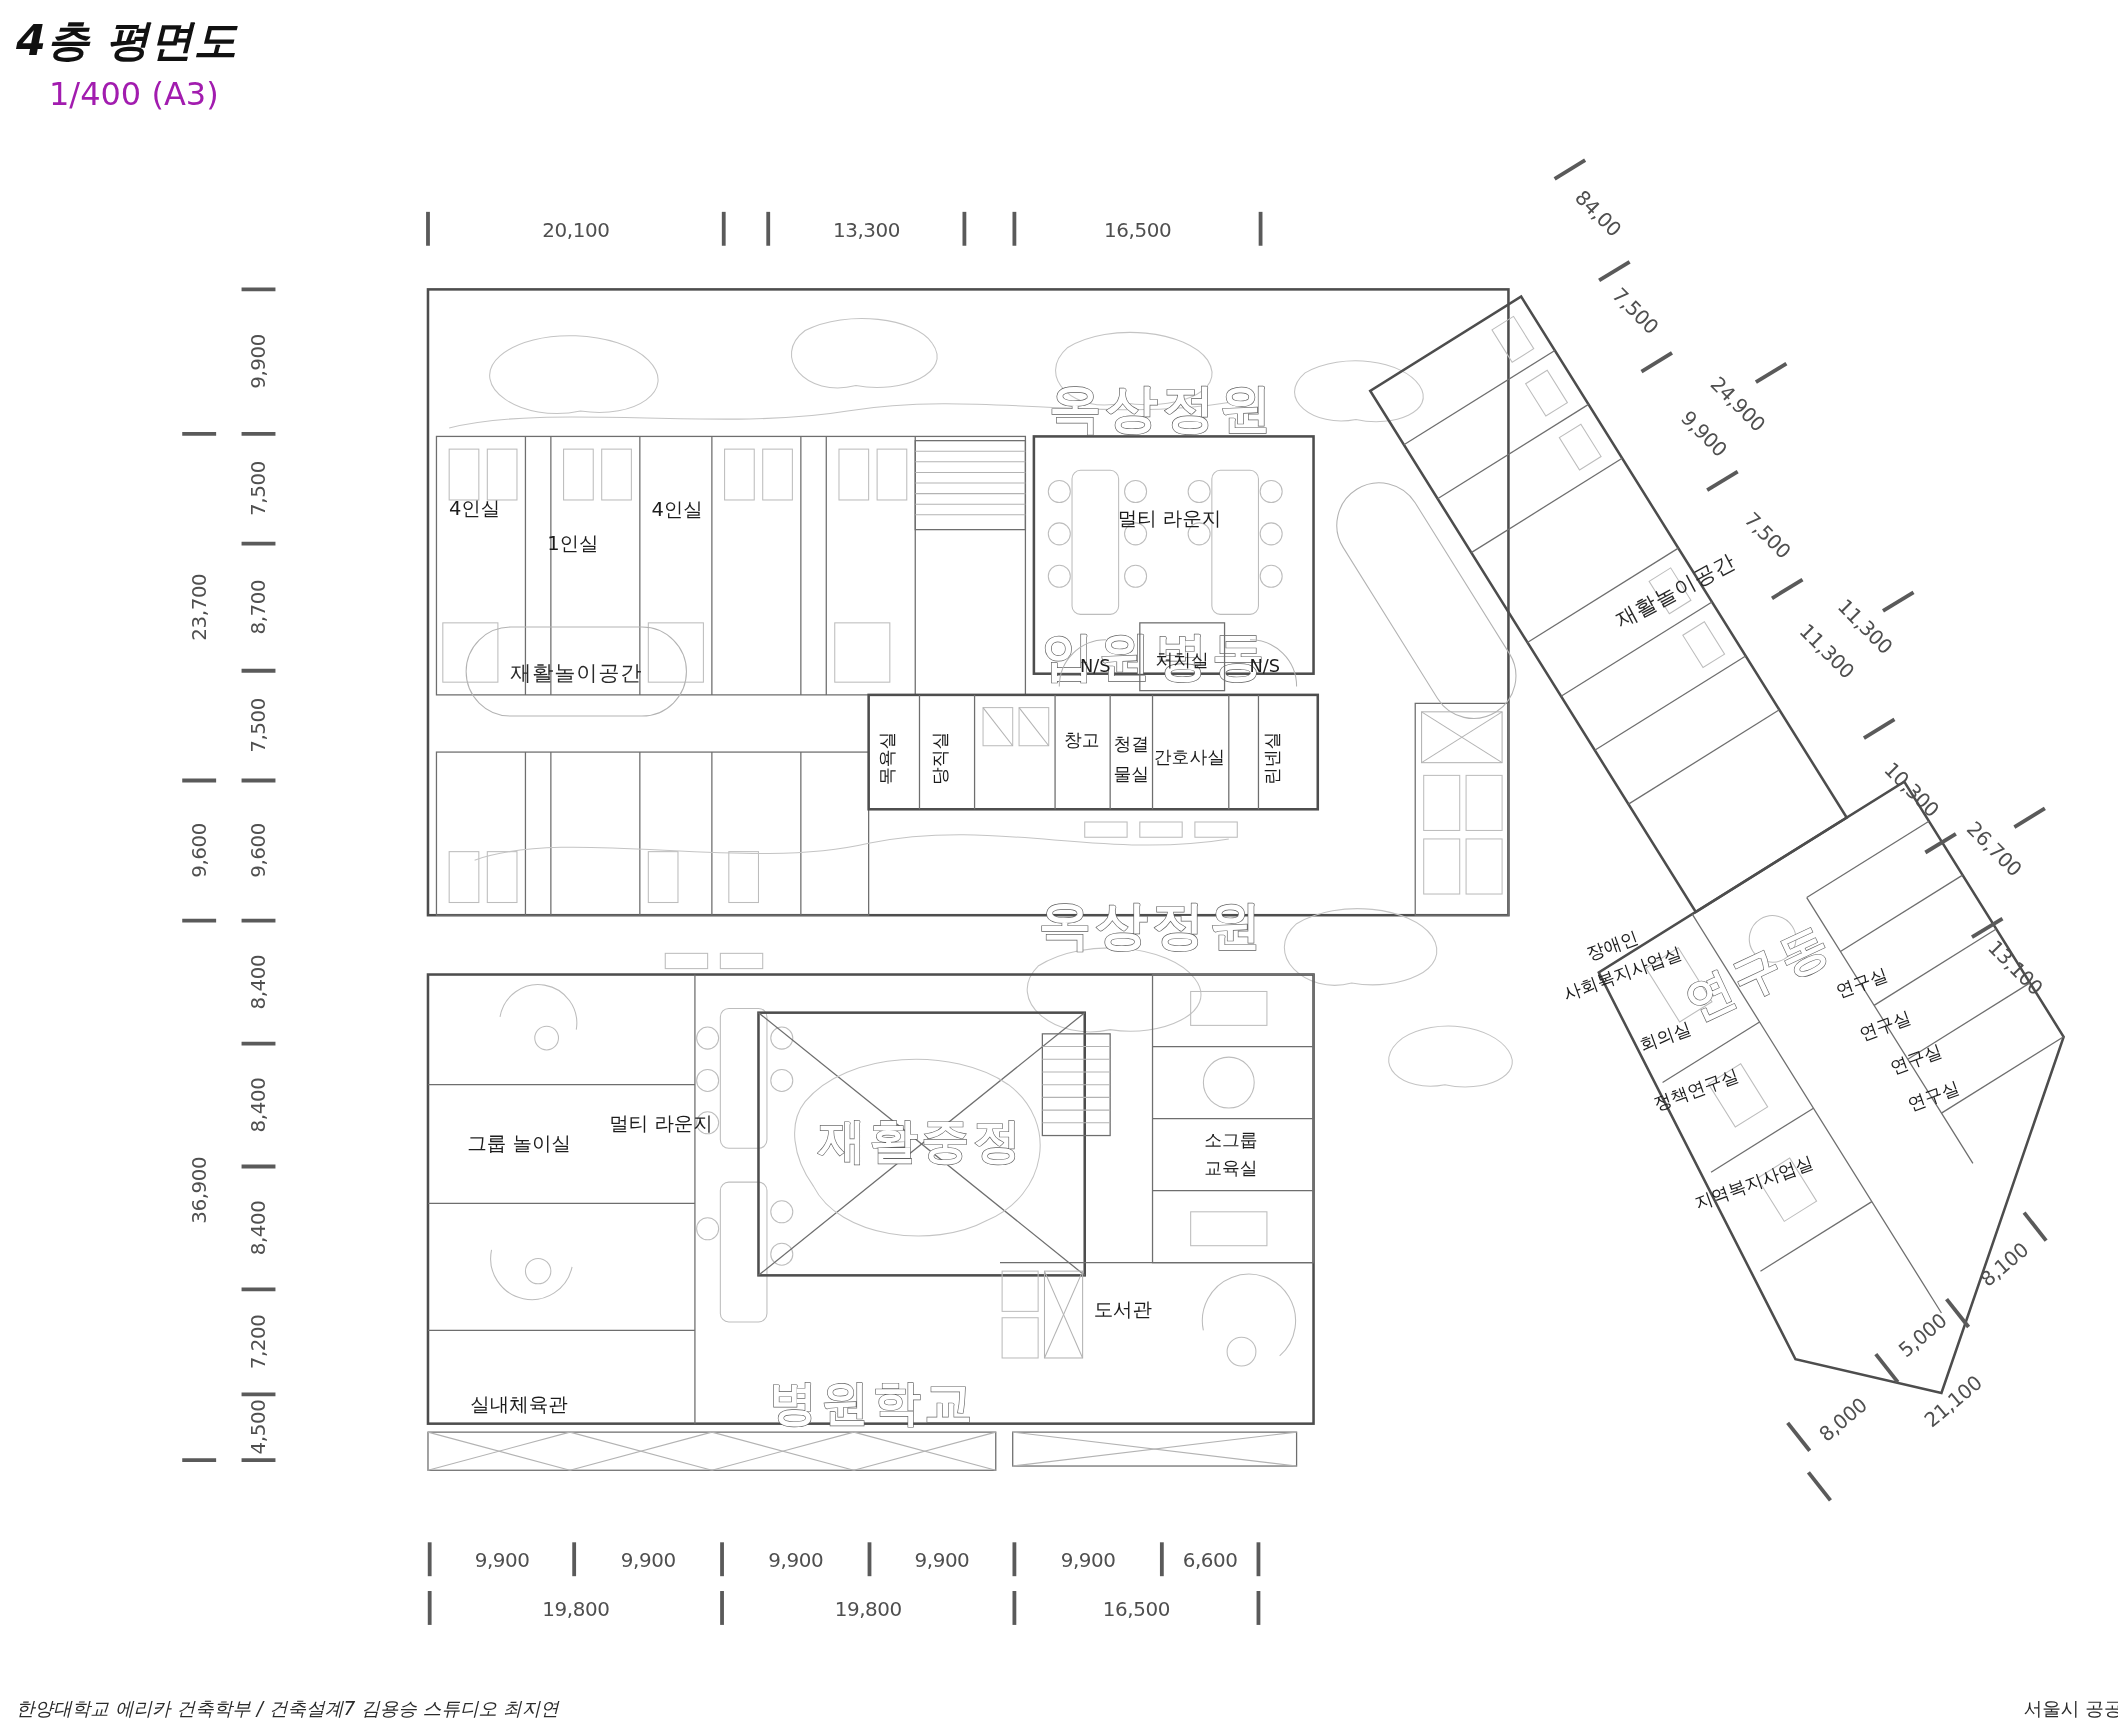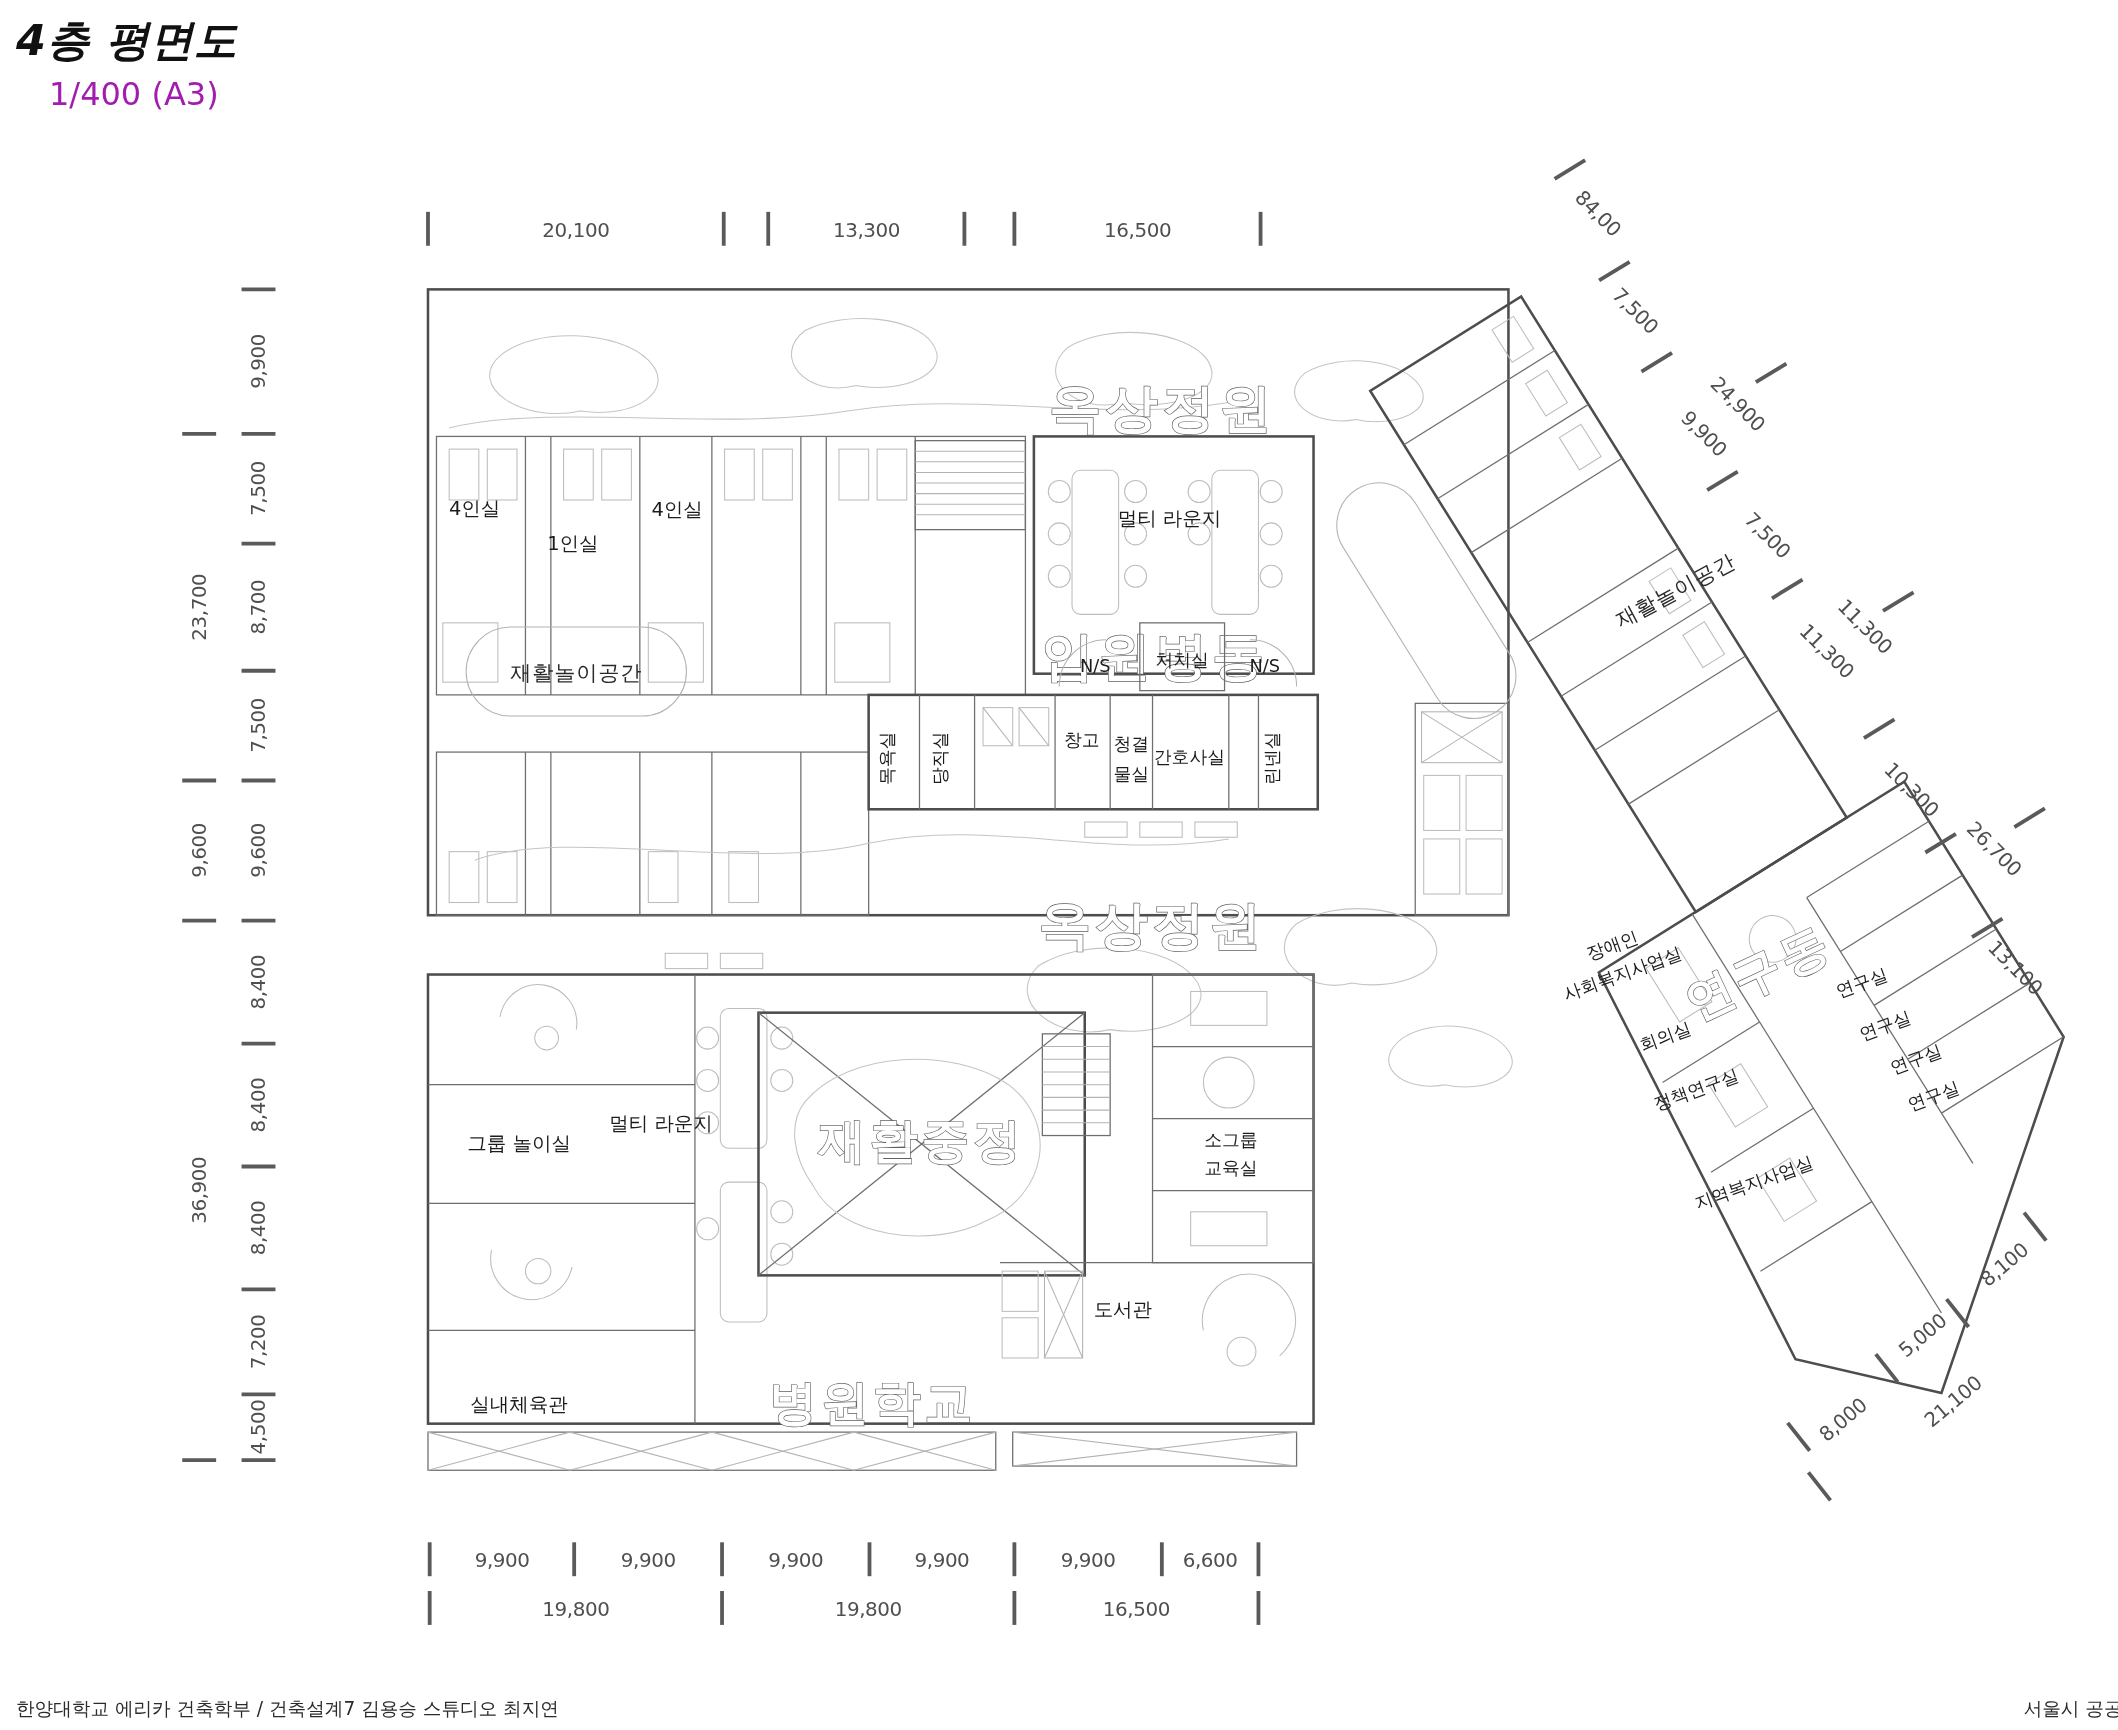--- a/index.html
+++ b/index.html
@@ -1,20 +1,20 @@
 <!DOCTYPE html>
 <html style="font-size:6.8px"><head>
 <meta charset="utf-8">
 <style>
   html,body{margin:0;padding:0;background:#ffffff;}
   body{font-family:"DejaVu Sans","Liberation Sans",sans-serif;}
   #sheet{position:relative;width:2447px;height:1730px;background:#ffffff;overflow:hidden;}
   #plan-title{position:absolute;left:16px;top:12px;font-size:43px;font-weight:bold;color:#111;letter-spacing:0.8px;font-style:italic;}
   #plan-scale{position:absolute;left:33px;top:75px;font-size:32px;color:#a21caf;margin-left:16px;}
-  #footer-left{position:absolute;left:16px;bottom:8.5px;font-size:18.6px;color:#2b2b2b;}
+  #footer-left{position:absolute;left:16px;bottom:8.5px;font-size:18.6px;color:#2b2b2b;font-style:italic;}
   #footer-right{position:absolute;right:16px;bottom:8.5px;font-size:18.6px;color:#2b2b2b;}
   svg text{font-family:"DejaVu Sans","Liberation Sans",sans-serif;}
   .dim{font-size:47px;fill:#4f4f4f;letter-spacing:-1px;}
   .dimline{stroke:#5a5a5a;stroke-width:9;stroke-linecap:butt;}
   .room{font-size:46px;fill:#1c1c1c;}
   .room-sm{font-size:42px;fill:#1c1c1c;}
   .pill-label{font-size:50px;fill:#2a2a2a;letter-spacing:2px;}
   .big{font-size:122px;font-weight:bold;fill:#ffffff;stroke:#5f5f5f;stroke-width:3.2px;letter-spacing:12px;paint-order:stroke;}
   .big-sm{font-size:112px;font-weight:bold;fill:#ffffff;stroke:#5f5f5f;stroke-width:3px;letter-spacing:10px;paint-order:stroke;}
   .wall{fill:none;stroke:#4d4d4d;stroke-width:6;}

